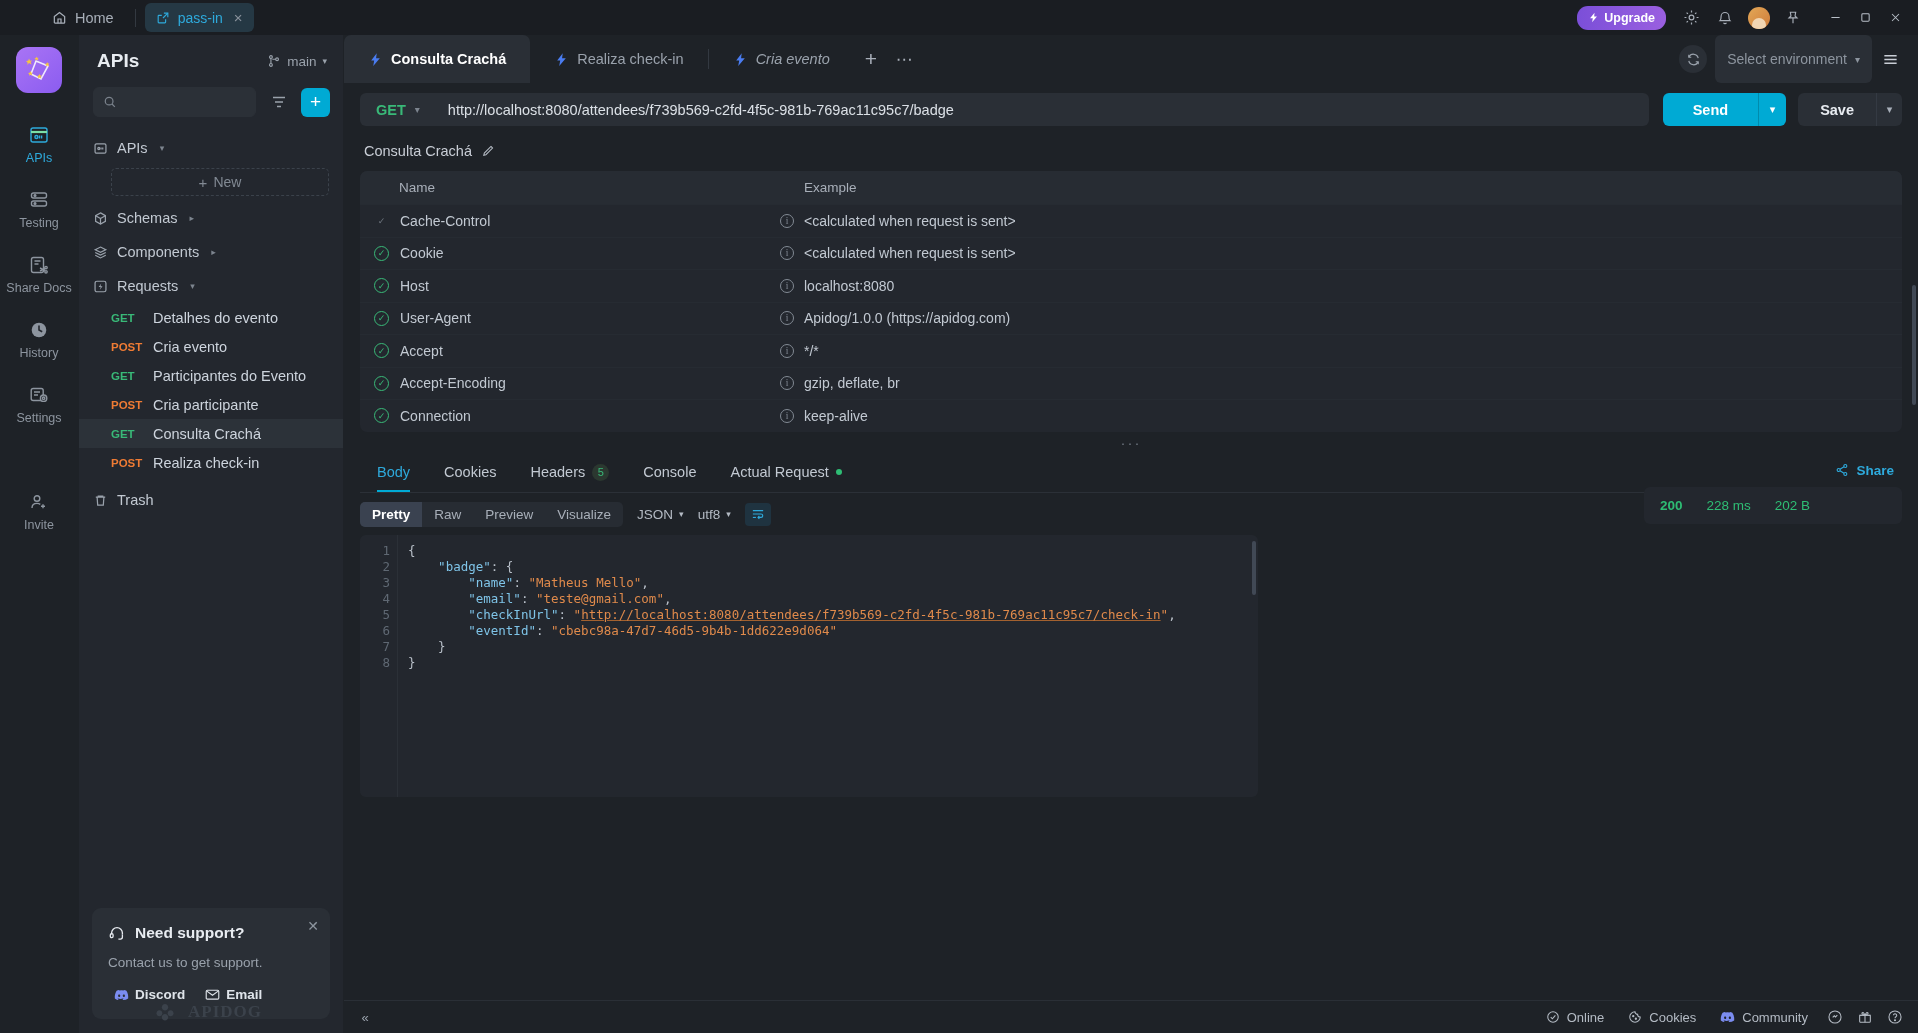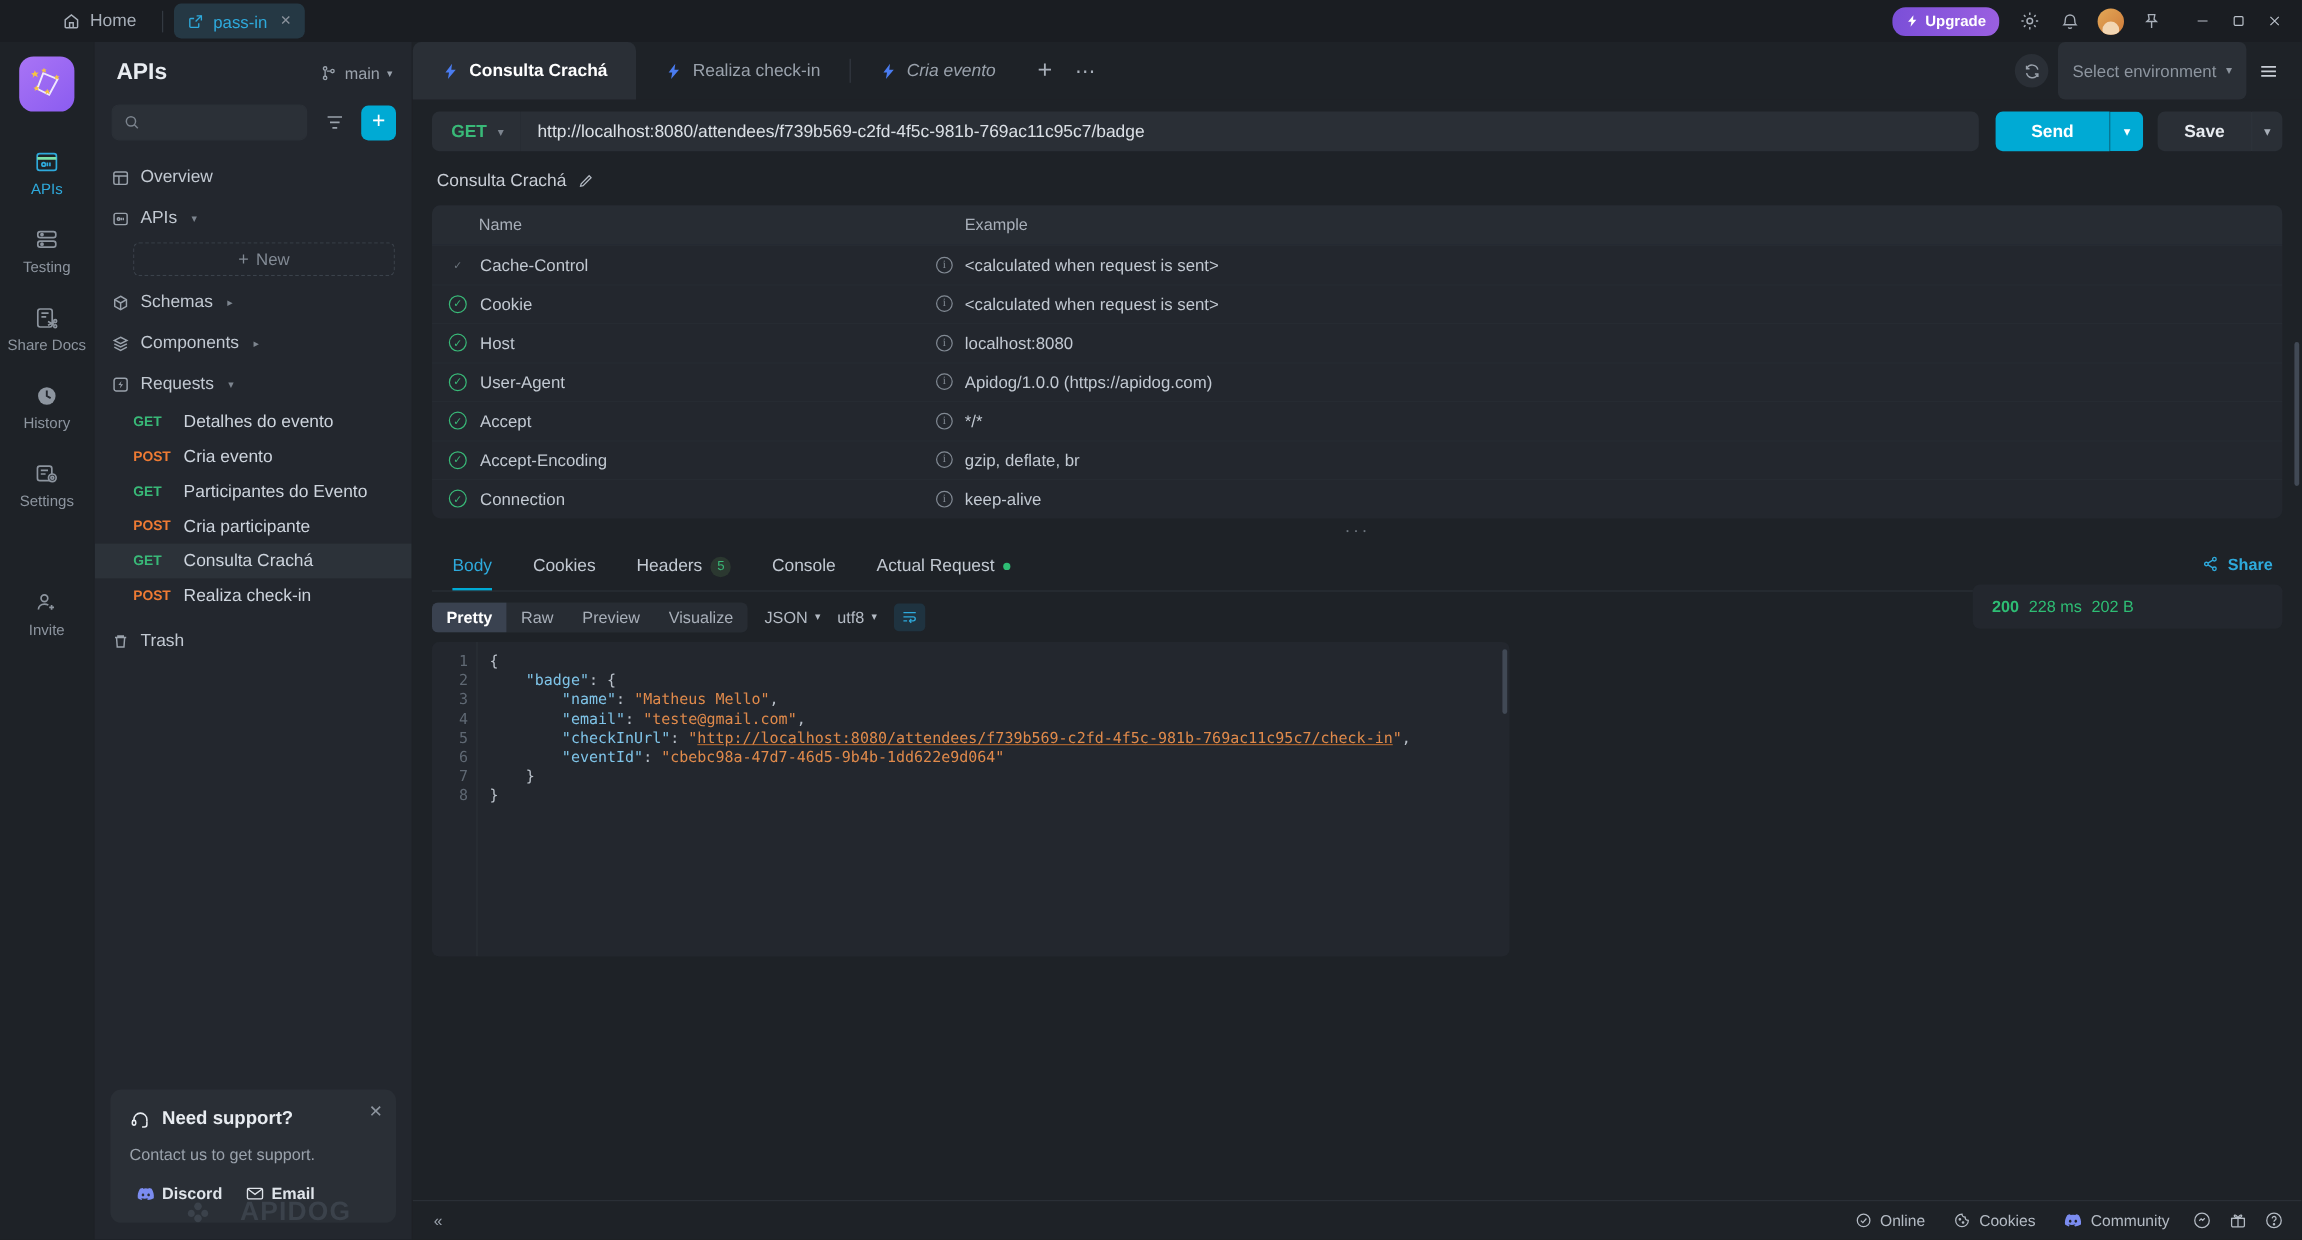--- a/index.html
+++ b/index.html
@@ -128,22 +128,22 @@
     padding: 16px 16px 14px 16px; position:relative;
   }
   .sc-head { display:flex; align-items:flex-end; gap:9px; margin-bottom: 13px; }
   .sc-title { font-size:15.5px; font-weight:bold; color:#e8ecf1; }
   .sc-sub { font-size:13.5px; color:#9aa2ac; margin-bottom: 14px; }
   .sc-btns { display:flex; align-items:center; gap:8px; }
   .sc-btn { display:flex;align-items:center;gap:6px; font-size:13.5px; color:#dfe4ea;
     font-weight:bold; padding: 3px 6px; }
   .sc-close { position:absolute; right:11px; top:10px; color:#8d959f; font-size:14px; }
   .watermark {
-    position:absolute; left:62px; bottom:-4px; display:flex;align-items:center;gap:24px;
-    color:#3b424b; font-size:22px; font-weight:bold; letter-spacing:1px;
+    position:absolute; left:62px; bottom:-4px; display:flex;align-items:center;gap:12px;
+    color:#3b424b; font-size:17px; font-weight:bold; letter-spacing:1px;font-family:Liberation Serif, serif;
   }
 
   
   .main { position:absolute; left:344px; top:35px; right:0; bottom:0; background:#1e2227; }
 
   
   .tabstrip { height: 48px; display:flex; align-items:flex-end; position:relative; }
   .tab {
     display:flex; align-items:center; gap:8px; height:48px;
     padding: 0 24px; font-size:14.5px; color:#9aa2ac;
@@ -258,21 +258,21 @@
   .codelines div { height:16px; white-space:pre; color:#b9c0c9; }
   .k { color:#7fc4e8; }
   .s { color:#e08a4b; }
   .p { color:#b9c0c9; }
   .u { color:#e08a4b; text-decoration: underline; text-decoration-color:#a3612f; }
   .code-scroll { position:absolute; right:2px; top:6px; width:4px; height:54px;
     background:#414955; border-radius:2px; }
 
   .status-card {
     position:absolute; right:16px; top:33px; width: 258px; height: 37px;
-    background:#23272e; border-radius:6px; display:flex; align-items:center; gap:8px;
+    background:#23272e; border-radius:6px; display:flex; align-items:center; gap:24px;
     padding-left: 16px; font-size:13.5px;
   }
   .st-200 { color:#2ebd74; font-weight:bold; }
   .st-t { color:#2ebd74; }
   .st-s { color:#2ebd74; }
 
   
   .botbar {
     position:absolute; left:0; bottom:0; right:0; height: 33px;
     background:#1e2227; border-top:1px solid #2a2f36;
@@ -480,29 +480,20 @@
     </div>
     <div class="sq-btn">
       <svg width="16" height="16" viewBox="0 0 16 16" fill="none" stroke="#9aa2ac" stroke-width="1.4">
         <path d="M2 3.5h12M4 8h8M6 12.5h4"></path>
       </svg>
     </div>
     <div class="sq-btn plus">+</div>
   </div>
 
   <div class="tree">
-    <div class="tree-row">
-      <span>
-        <svg width="15" height="15" viewBox="0 0 16 16" fill="none" stroke="#9aa2ac" stroke-width="1.3">
-          <rect x="2" y="2.5" width="12" height="11" rx="1.6"></rect>
-            <path d="M2 6h12M6.5 6v7.5"></path>
-        </svg>
-      </span>
-      <span>Overview</span>
-    </div>
 
     <div class="tree-row">
       <span>
         <svg width="15" height="15" viewBox="0 0 16 16" fill="none" stroke="#9aa2ac" stroke-width="1.3">
           <rect x="2.2" y="3" width="11.6" height="10" rx="1.6"></rect>
           <circle cx="6.2" cy="8" r="1.1"></circle>
             <path d="M8.6 6.9v2.2M10.4 6.9v2.2"></path>
         </svg>
       </span>
       <span>APIs</span>

